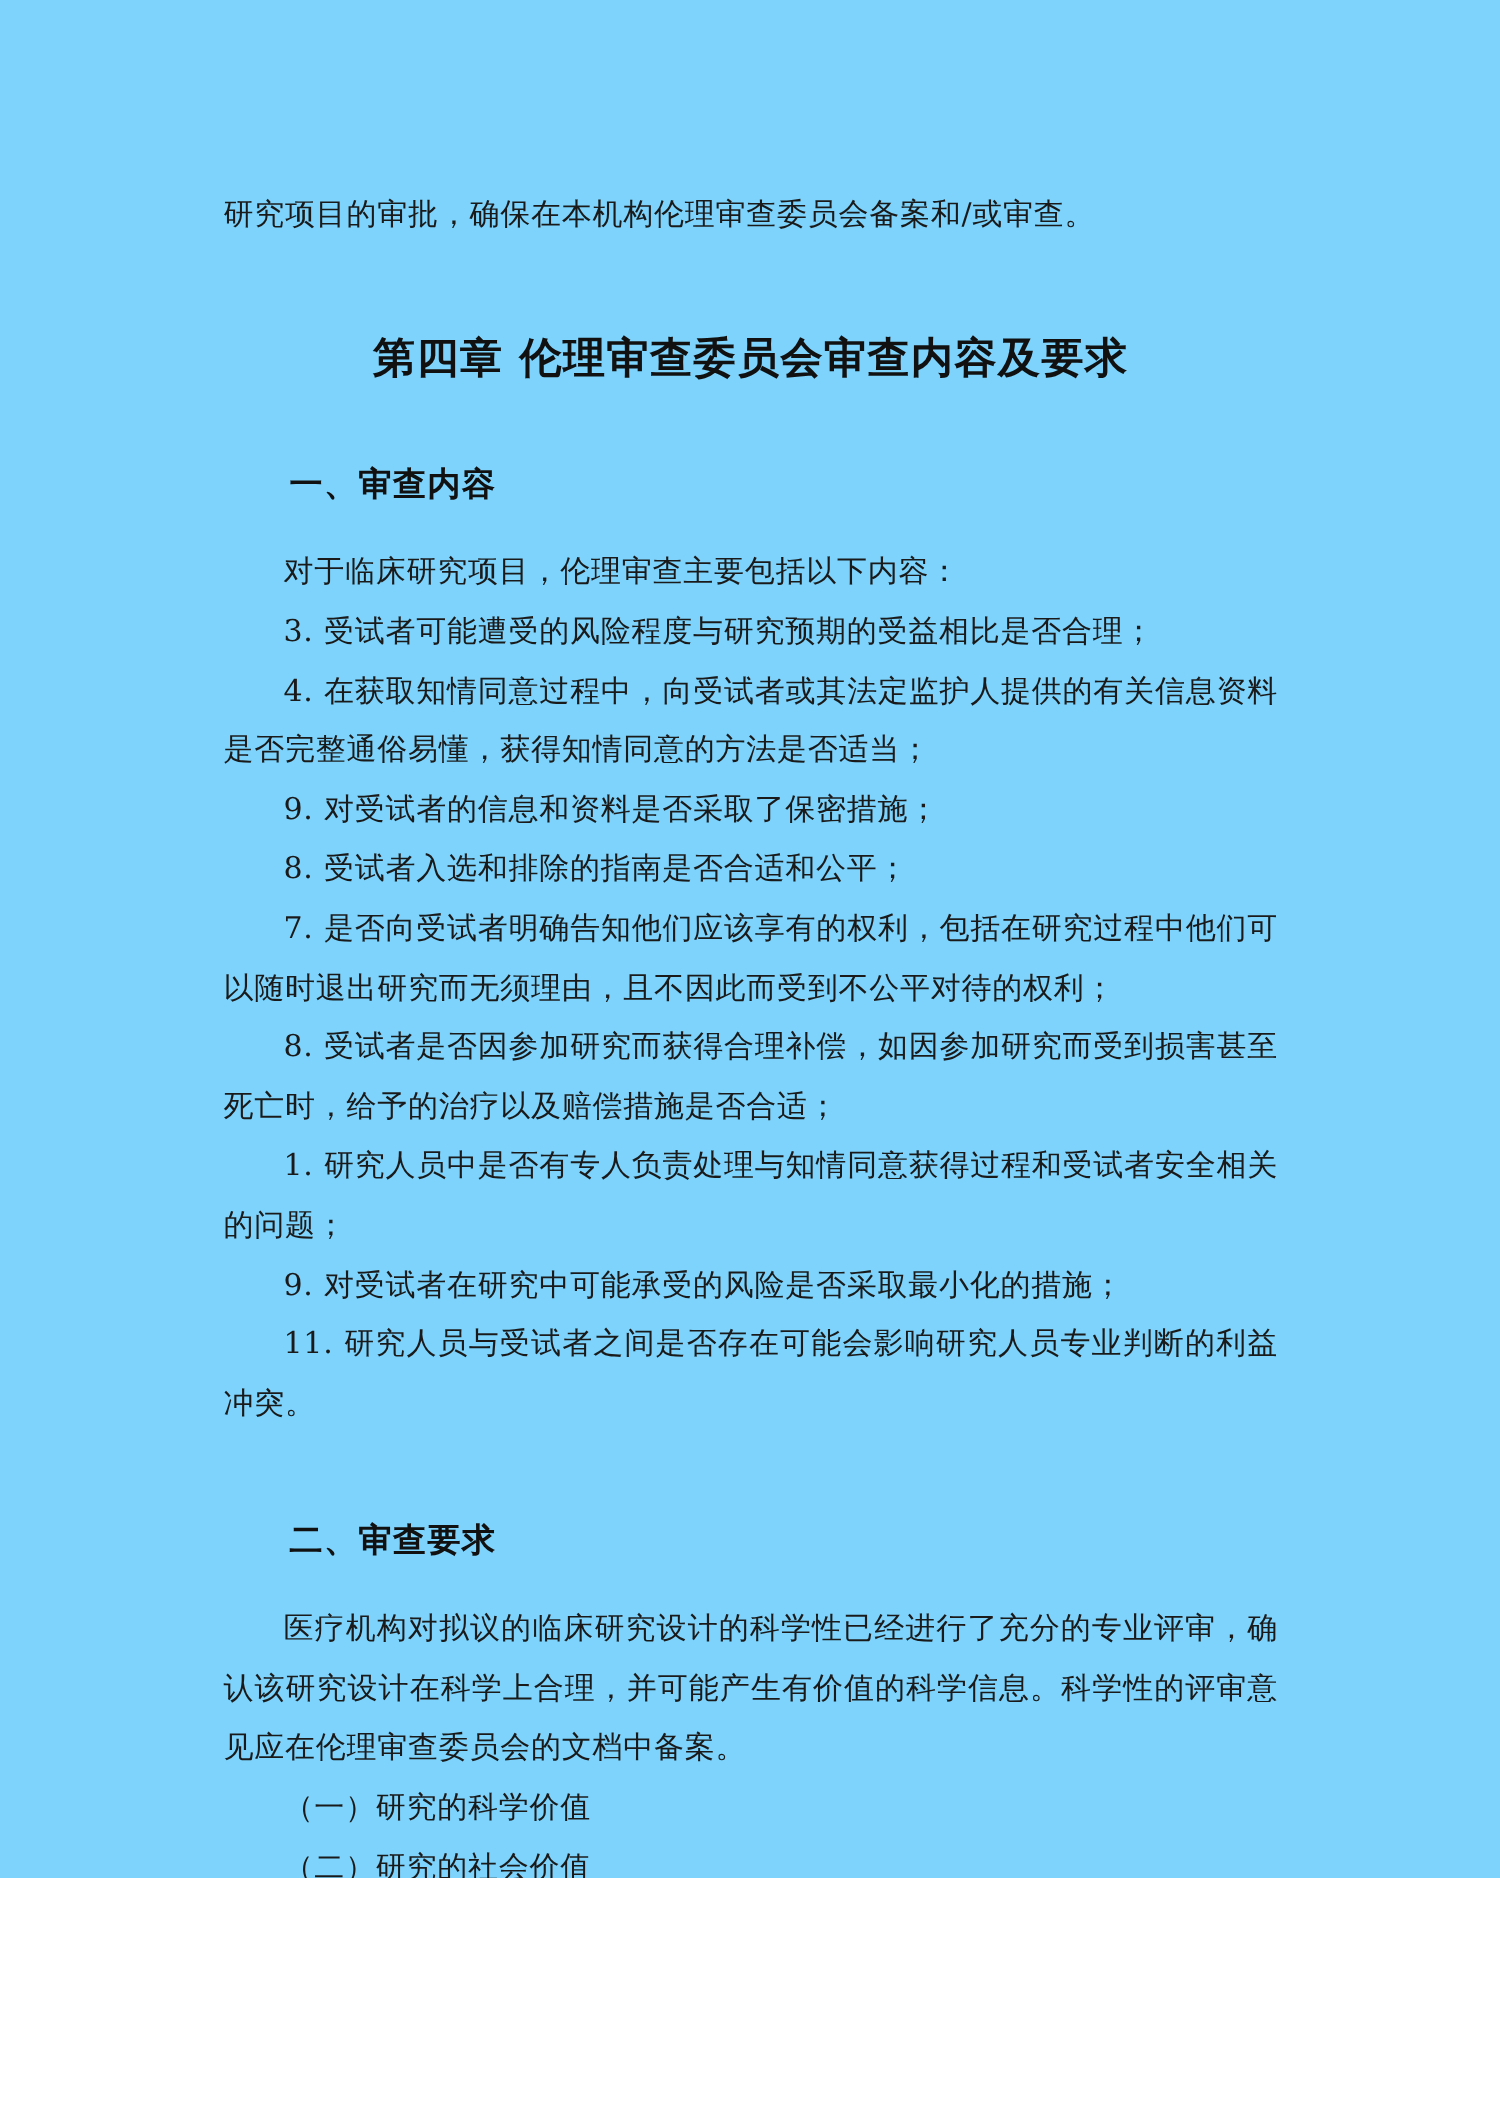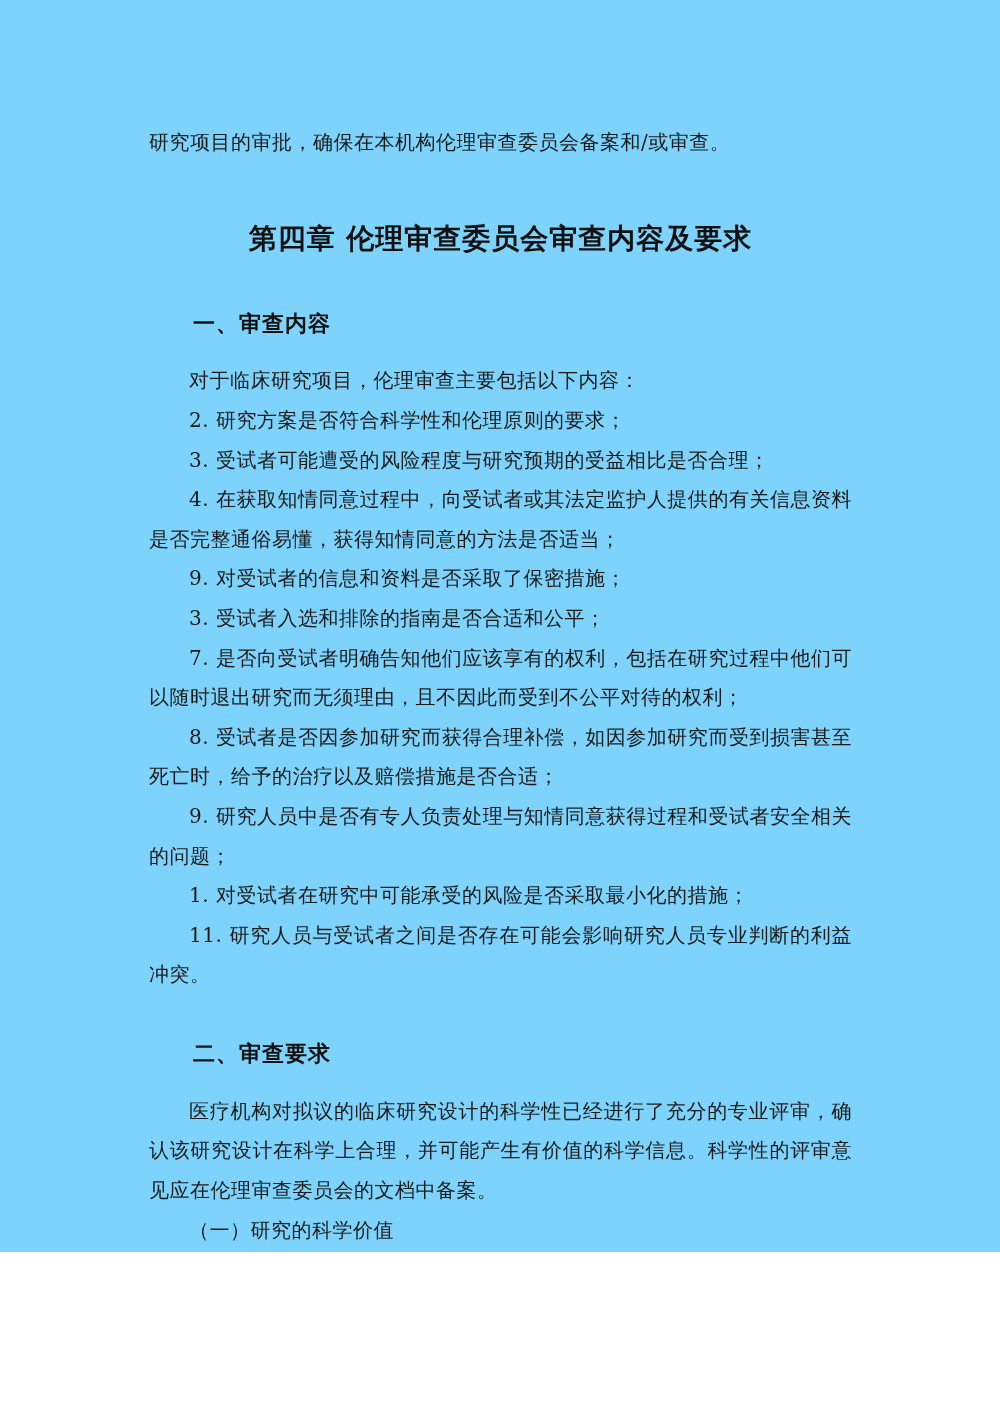--- a/index.html
+++ b/index.html
@@ -52,21 +52,21 @@
     font-size: 22px;
     line-height: 39.6px;
     text-indent: 2em;
     letter-spacing: 1px;
     color: #111111;
   }
   .section-heading.first {
     margin-top: 50px;
   }
   .section-heading.second {
-    margin-top: 39px;
+    margin-top: 53px;
   }
   .page-number {
     position: absolute;
     left: 836px;
     top: 1294px;
     width: 24px;
     text-align: center;
     font-size: 17px;
     line-height: 22px;
     font-family: "DejaVu Serif", "Liberation Serif", serif;
@@ -80,29 +80,28 @@
   <div class="content">
 
     <p class="body-text">研究项目的审批，确保在本机构伦理审查委员会备案和/或审查。</p>
 
     <h1 class="chapter-title">第四章 伦理审查委员会审查内容及要求</h1>
 
     <h2 class="section-heading first">一、审查内容</h2>
 
     <p class="body-text indent">对于临床研究项目，伦理审查主要包括以下内容：</p>
 
-    <p class="body-text indent">2. 研究方案是否符合科学性和伦理原则的要求；</p>
     <p class="body-text indent">3. 受试者可能遭受的风险程度与研究预期的受益相比是否合理；</p>
     <p class="body-text indent">4. 在获取知情同意过程中，向受试者或其法定监护人提供的有关信息资料是否完整通俗易懂，获得知情同意的方法是否适当；</p>
     <p class="body-text indent">9. 对受试者的信息和资料是否采取了保密措施；</p>
-    <p class="body-text indent">3. 受试者入选和排除的指南是否合适和公平；</p>
+    <p class="body-text indent">8. 受试者入选和排除的指南是否合适和公平；</p>
     <p class="body-text indent">7. 是否向受试者明确告知他们应该享有的权利，包括在研究过程中他们可以随时退出研究而无须理由，且不因此而受到不公平对待的权利；</p>
     <p class="body-text indent">8. 受试者是否因参加研究而获得合理补偿，如因参加研究而受到损害甚至死亡时，给予的治疗以及赔偿措施是否合适；</p>
-    <p class="body-text indent">9. 研究人员中是否有专人负责处理与知情同意获得过程和受试者安全相关的问题；</p>
-    <p class="body-text indent">1. 对受试者在研究中可能承受的风险是否采取最小化的措施；</p>
+    <p class="body-text indent">1. 研究人员中是否有专人负责处理与知情同意获得过程和受试者安全相关的问题；</p>
+    <p class="body-text indent">9. 对受试者在研究中可能承受的风险是否采取最小化的措施；</p>
     <p class="body-text indent">11. 研究人员与受试者之间是否存在可能会影响研究人员专业判断的利益冲突。</p>
 
     <h2 class="section-heading second">二、审查要求</h2>
 
     <p class="body-text indent">医疗机构对拟议的临床研究设计的科学性已经进行了充分的专业评审，确认该研究设计在科学上合理，并可能产生有价值的科学信息。科学性的评审意见应在伦理审查委员会的文档中备案。</p>
 
     <p class="body-text indent">（一）研究的科学价值</p>
 
     <p class="body-text indent">（二）研究的社会价值</p>
 

